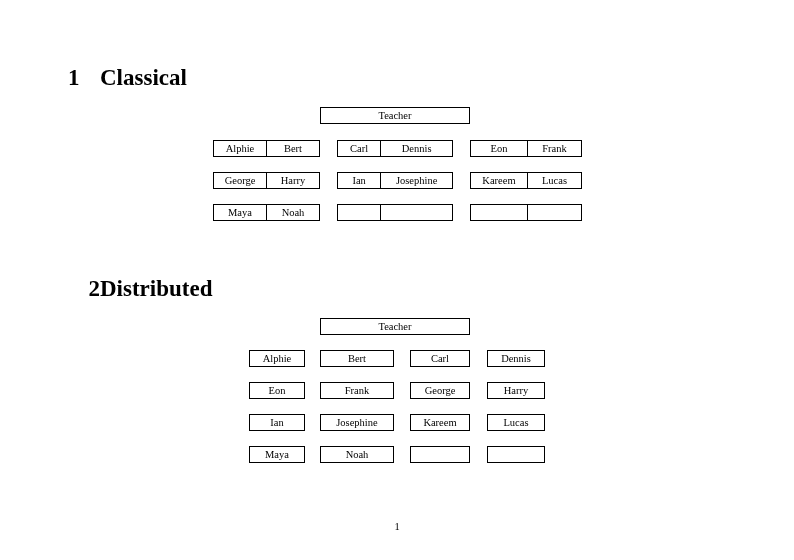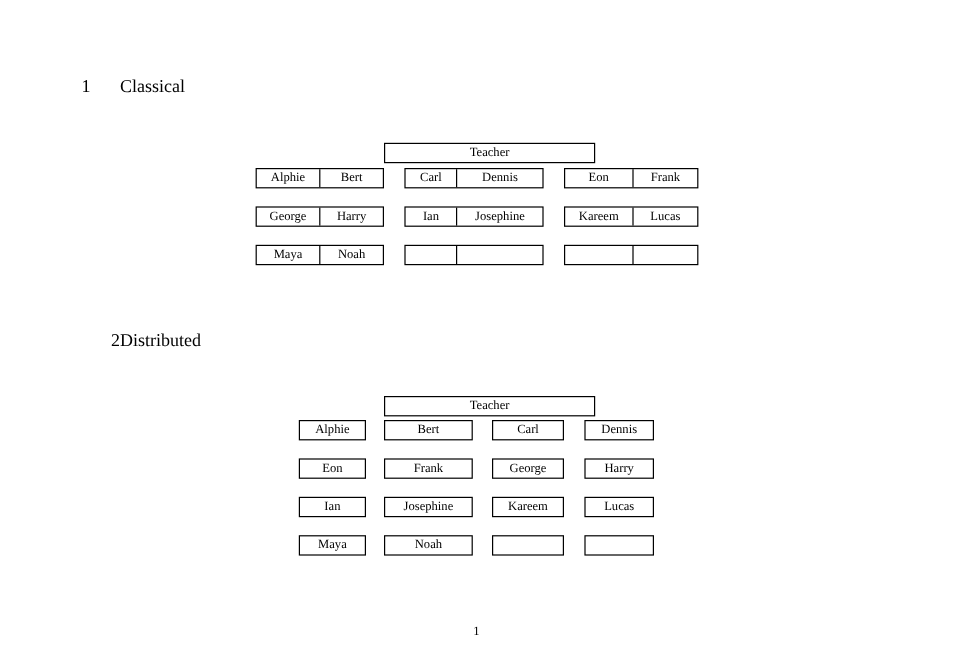--- a/index.html
+++ b/index.html
@@ -18,22 +18,22 @@
 
   .page {
     position: absolute;
     inset: 0;
   }
 
   
   .section-heading {
     position: absolute;
     left: 68px;
-    font-weight: normal;
-    font-size: 15px;
+    font-weight: bold;
+    font-size: 23px;
     line-height: 1;
     white-space: nowrap;
   }
   .section-heading .sec-num {
     display: inline-block;
     width: 32px;
   }
 
   #heading-classical { top: 66px; }
   #heading-distributed { top: 277px; text-align: right; }
@@ -48,22 +48,21 @@
     font-size: 10.5px;
     line-height: 15px;
     text-align: center;
     white-space: nowrap;
     overflow: hidden;
   }
 
   
   .teacher-box {
     left: 320px;
-    width: 176px;
-    margin-top: 12px;
+    width: 150px;
   }
   #classical-teacher { top: 107px; }
   #distributed-teacher { top: 318px; }
 
   
   .pair-group {
     position: absolute;
     box-sizing: border-box;
     border: 1px solid #000000;
     background: #ffffff;

